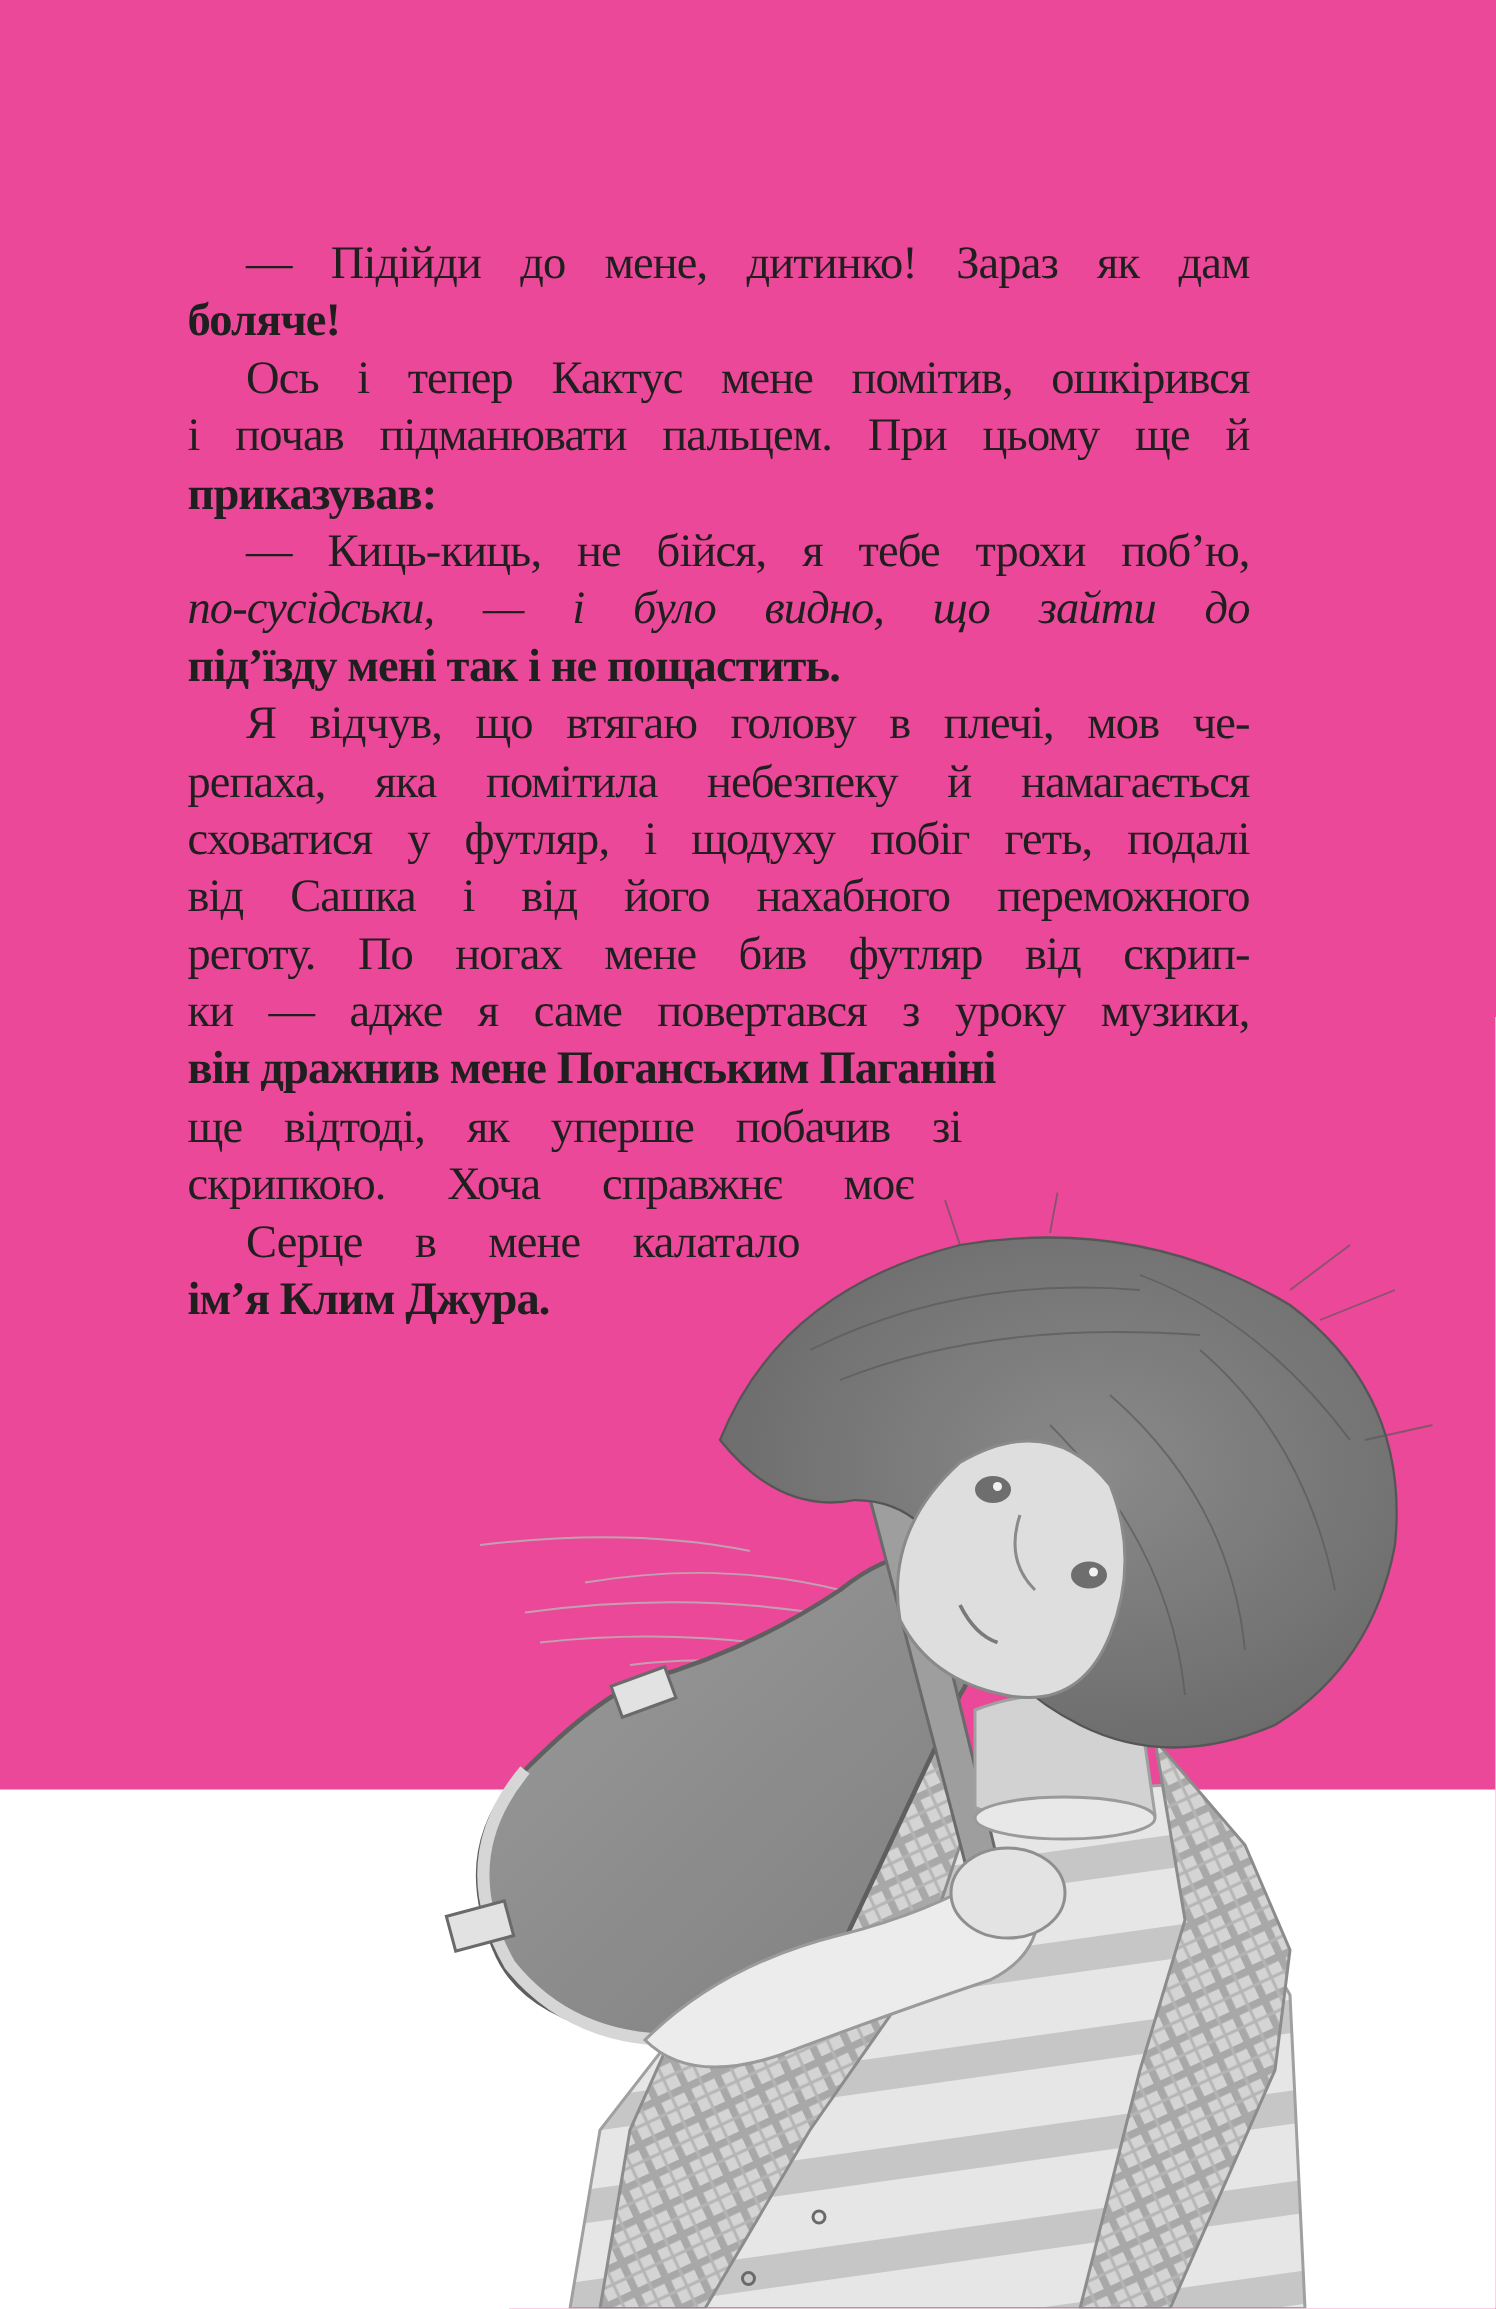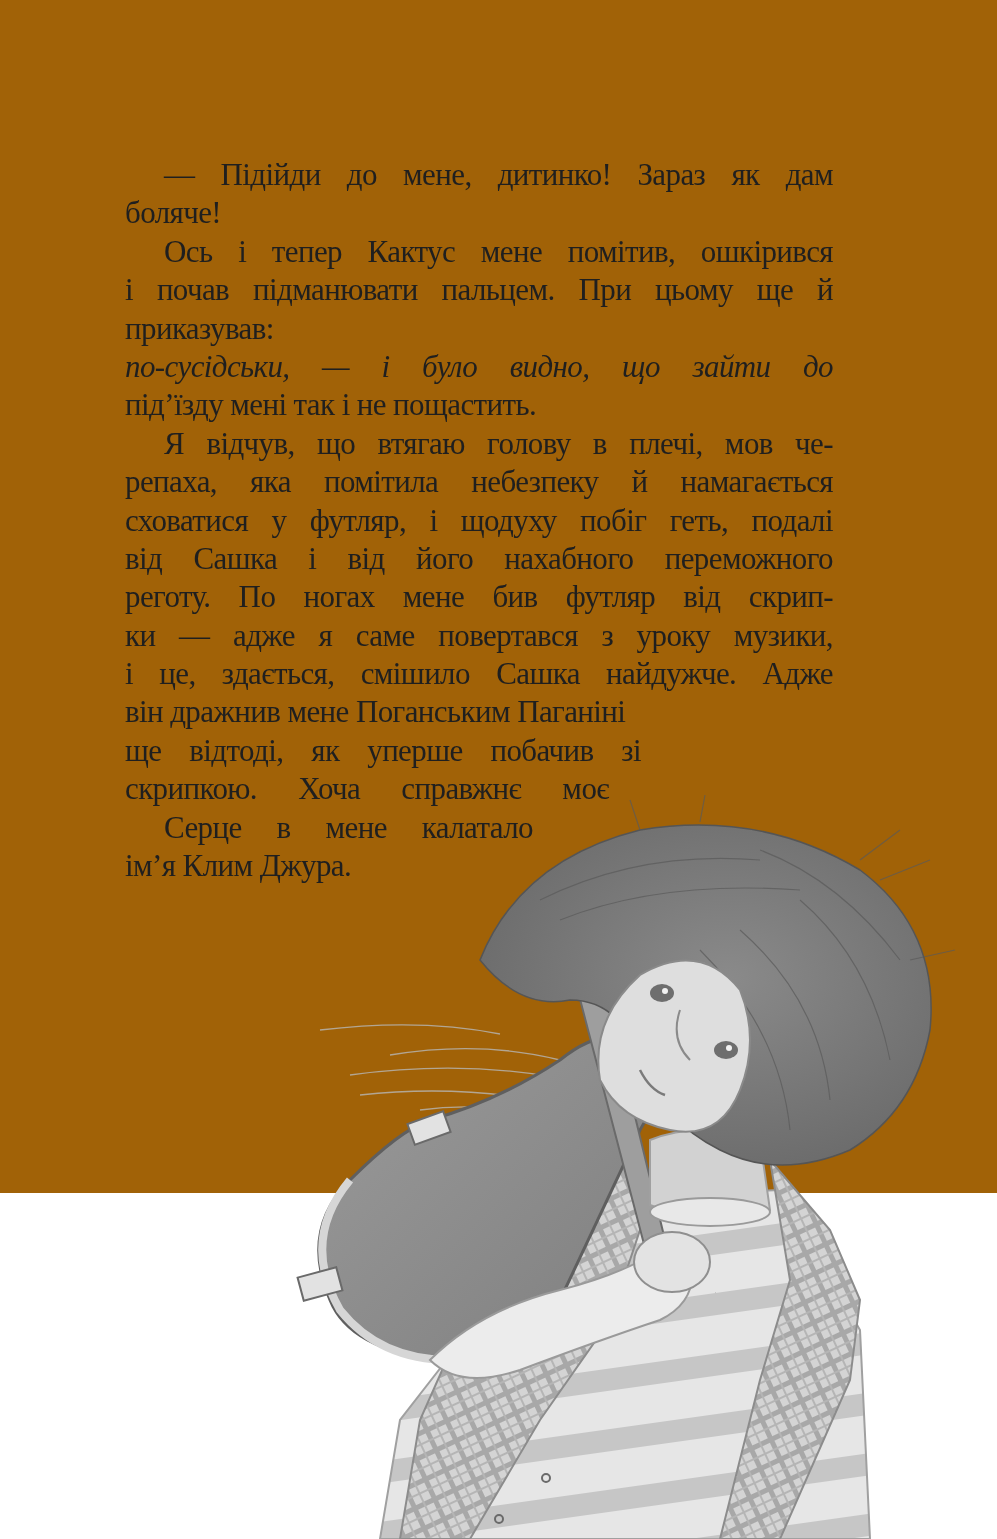--- a/index.html
+++ b/index.html
@@ -1,26 +1,26 @@
 <!DOCTYPE html>
 <html><head>
   <meta charset="utf-8">
   <style>
     html, body { margin: 0; padding: 0; background: #ffffff; }
     body { width: 997px; height: 1539px; position: relative; overflow: hidden; }
-    .page { position: absolute; left: 0; top: 0; width: 997px; height: 1193px; background: #a16207; }
+    .page { position: absolute; left: 0; top: 0; width: 997px; height: 1193px; background: #ec4899; }
     .illustration { position: absolute; left: 0; top: 0; width: 997px; height: 1539px; }
     .text-block {
       position: absolute; left: 125px; top: 156px; width: 708px;
       font-family: "Liberation Serif", "DejaVu Serif", serif;
       font-size: 31px; line-height: 38.4px; color: #1f1f1f;
       letter-spacing: -0.6px;
     }
     .line { display: block; white-space: nowrap; height: 38.4px; text-align: justify; text-align-last: justify; }
-    .line.last { text-align-last: left; }
+    .line.last { text-align-last: left; font-weight: bold; }
     .line.indent { padding-left: 39px; }
   </style>
 </head>
 <body>
 
 <div class="page">
 
   <svg class="illustration" viewBox="0 0 997 1539" xmlns="http://www.w3.org/2000/svg">
     <defs>
       <linearGradient id="caseGrad" x1="0" y1="0" x2="1" y2="1">
@@ -100,28 +100,28 @@
     <circle cx="546" cy="1478" r="4" fill="none" stroke="#6a6a6a" stroke-width="2"></circle>
     <circle cx="499" cy="1519" r="4" fill="none" stroke="#6a6a6a" stroke-width="2"></circle>
   </svg>
 
   <div class="text-block">
     <span class="line indent" style="width: 669px;">— Підійди до мене, дитинко! Зараз як дам</span>
     <span class="line last" style="width: 708px;">боляче!</span>
     <span class="line indent" style="width: 669px;">Ось і тепер Кактус мене помітив, ошкірився</span>
     <span class="line" style="width: 708px;">і почав підманювати пальцем. При цьому ще й</span>
     <span class="line last" style="width: 708px;">приказував:</span>
+    <span class="line indent" style="width: 669px;">— Киць-киць, не бійся, я тебе трохи поб’ю,</span>
     <span class="line" style="width: 708px; font-style: italic;">по-сусідськи, — і було видно, що зайти до</span>
     <span class="line last" style="width: 708px;">під’їзду мені так і не пощастить.</span>
     <span class="line indent" style="width: 669px;">Я відчув, що втягаю голову в плечі, мов че-</span>
     <span class="line" style="width: 708px;">репаха, яка помітила небезпеку й намагається</span>
     <span class="line" style="width: 708px;">сховатися у футляр, і щодуху побіг геть, подалі</span>
     <span class="line" style="width: 708px;">від Сашка і від його нахабного переможного</span>
     <span class="line" style="width: 708px;">реготу. По ногах мене бив футляр від скрип-</span>
     <span class="line" style="width: 708px;">ки — адже я саме повертався з уроку музики,</span>
-    <span class="line" style="width: 708px;">і це, здається, смішило Сашка найдужче. Адже</span>
     <span class="line last" style="width: 520px;">він дражнив мене Поганським Паганіні</span>
     <span class="line" style="width: 516px;">ще відтоді, як уперше побачив зі</span>
     <span class="line" style="width: 484px;">скрипкою. Хоча справжнє моє</span>
     <span class="line indent" style="width: 369px;">Серце в мене калатало</span>
     <span class="line last" style="width: 484px;">ім’я Клим Джура.</span>
   </div>
 </div>
 
 </body></html>

